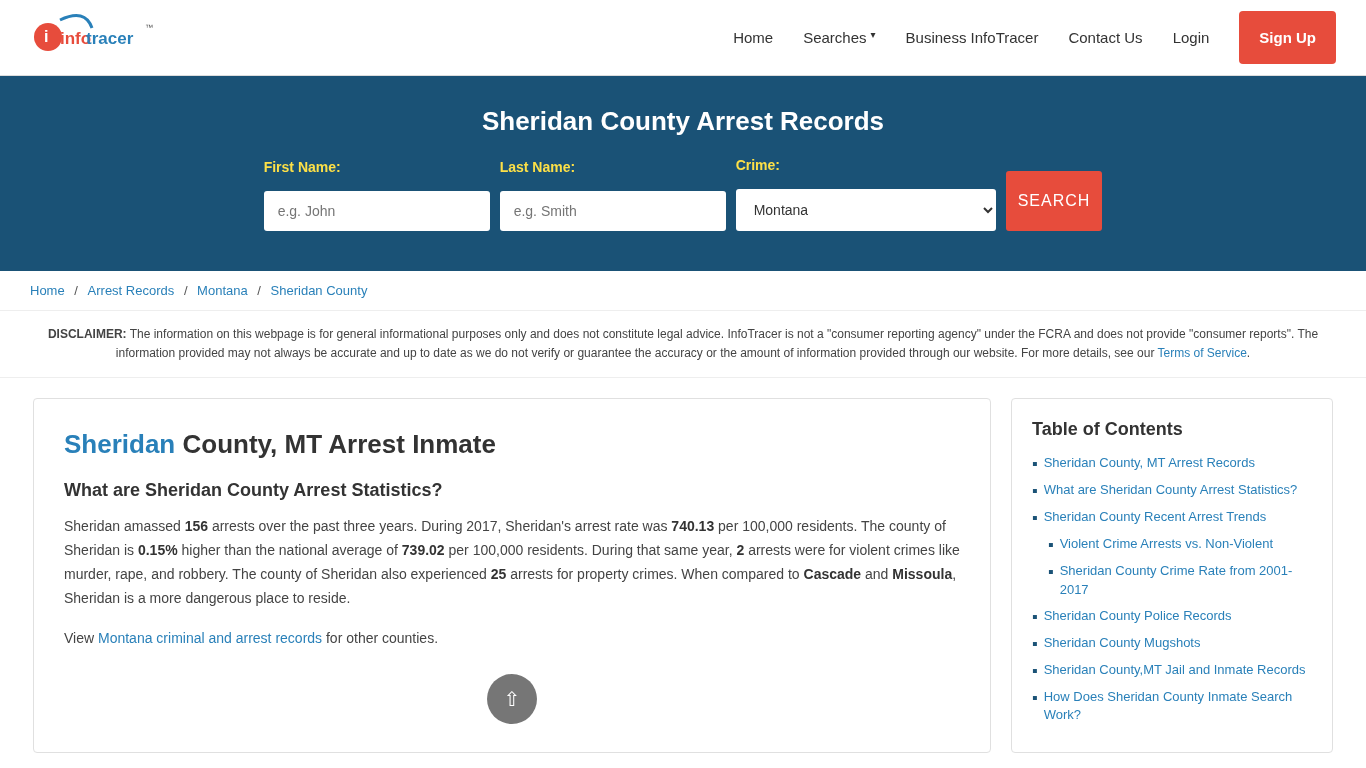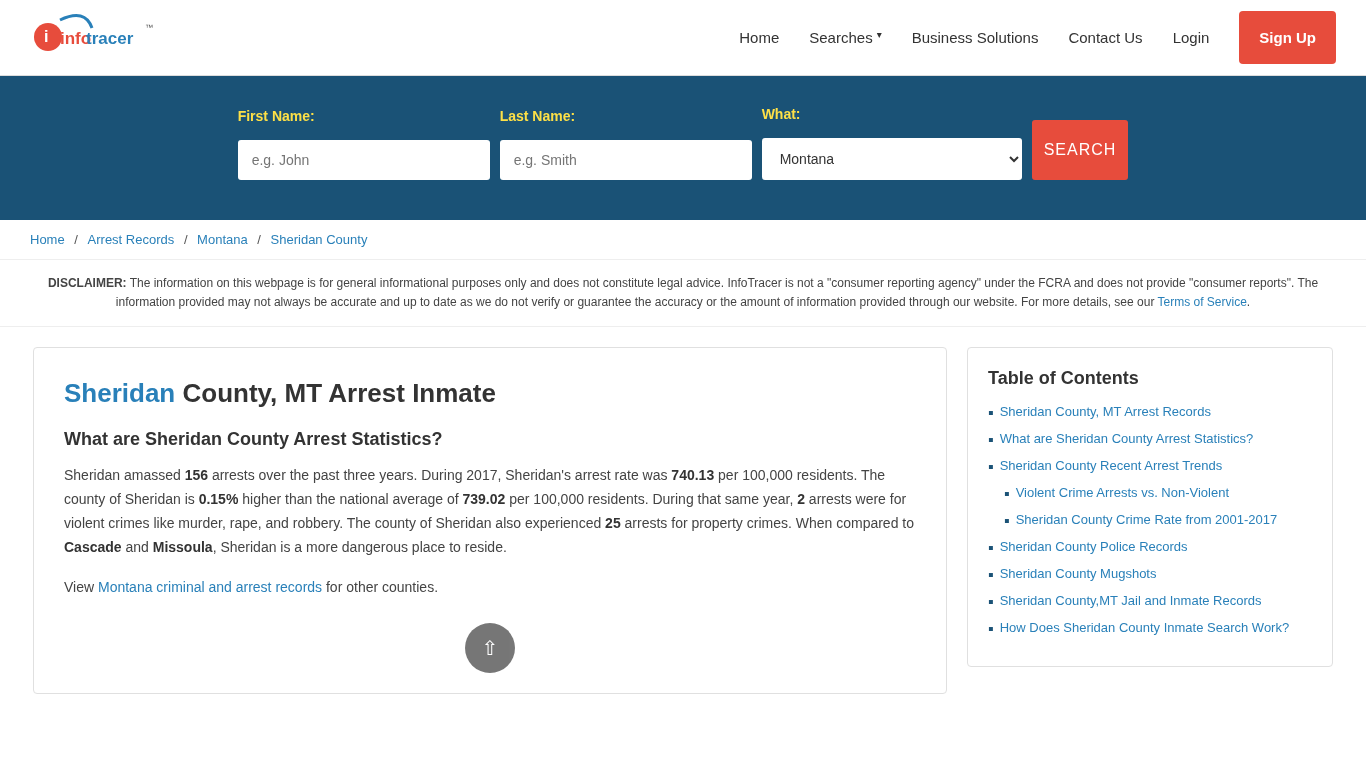--- a/index.html
+++ b/index.html
@@ -82,21 +82,21 @@
     }
     .form-group input, .form-group select {
       padding: 12px 14px;
       font-size: 14px;
       border: none;
       border-radius: 3px;
       outline: none;
       color: #999;
     }
     .form-group input {
-      width: 252px;
+      width: 226px;
     }
     .form-group select {
       width: 260px;
       color: #333;
       background: #fff;
       cursor: pointer;
     }
     .search-btn {
       background: #e74c3c;
       color: #fff;
@@ -207,21 +207,21 @@
       cursor: pointer;
       opacity: 0.8;
     }
     .article-bottom {
       position: relative;
       min-height: 60px;
     }
 
     
     .sidebar {
-      width: 366px;
+      width: 322px;
       background: #fff;
       border: 1px solid #e0e0e0;
       border-radius: 4px;
       padding: 20px 20px;
       flex-shrink: 0;
       align-self: flex-start;
     }
     .sidebar h3 {
       font-size: 18px;
       font-weight: bold;
@@ -287,39 +287,40 @@
 
       <text x="115" y="20" font-family="Arial" font-size="8" fill="#555">™</text>
     </svg>
   </div>
   <nav class="nav">
     <a href="#" class="nav-link">Home</a>
     <a href="#" class="nav-link nav-link-dropdown">
       <span>Searches</span>
       <span class="arrow">▾</span>
     </a>
-    <a href="#" class="nav-link">Business Solutions</a>
+    <a href="#" class="nav-link">Business InfoTracer</a>
     <a href="#" class="nav-link">Contact Us</a>
     <a href="#" class="nav-btn-login">Login</a>
     <a href="#" class="nav-btn-signup">Sign Up</a>
   </nav>
 </header>
 
 <section class="hero">
+  <h1>Sheridan County Arrest Records</h1>
   <div class="search-form">
     <div class="form-group">
       <label>First Name:</label>
       <input type="text" placeholder="e.g. John" style="">
     </div>
     <div class="form-group">
       <label>Last Name:</label>
       <input type="text" placeholder="e.g. Smith" style="">
     </div>
     <div class="form-group">
-      <label>What:</label>
+      <label>Crime:</label>
       <select id="state-select"><option value="Alabama">Alabama</option><option value="Alaska">Alaska</option><option value="Arizona">Arizona</option><option value="Arkansas">Arkansas</option><option value="California">California</option><option value="Colorado">Colorado</option><option value="Connecticut">Connecticut</option><option value="Delaware">Delaware</option><option value="Florida">Florida</option><option value="Georgia">Georgia</option><option value="Hawaii">Hawaii</option><option value="Idaho">Idaho</option><option value="Illinois">Illinois</option><option value="Indiana">Indiana</option><option value="Iowa">Iowa</option><option value="Kansas">Kansas</option><option value="Kentucky">Kentucky</option><option value="Louisiana">Louisiana</option><option value="Maine">Maine</option><option value="Maryland">Maryland</option><option value="Massachusetts">Massachusetts</option><option value="Michigan">Michigan</option><option value="Minnesota">Minnesota</option><option value="Mississippi">Mississippi</option><option value="Missouri">Missouri</option><option value="Montana" selected="">Montana</option><option value="Nebraska">Nebraska</option><option value="Nevada">Nevada</option><option value="New Hampshire">New Hampshire</option><option value="New Jersey">New Jersey</option><option value="New Mexico">New Mexico</option><option value="New York">New York</option><option value="North Carolina">North Carolina</option><option value="North Dakota">North Dakota</option><option value="Ohio">Ohio</option><option value="Oklahoma">Oklahoma</option><option value="Oregon">Oregon</option><option value="Pennsylvania">Pennsylvania</option><option value="Rhode Island">Rhode Island</option><option value="South Carolina">South Carolina</option><option value="South Dakota">South Dakota</option><option value="Tennessee">Tennessee</option><option value="Texas">Texas</option><option value="Utah">Utah</option><option value="Vermont">Vermont</option><option value="Virginia">Virginia</option><option value="Washington">Washington</option><option value="West Virginia">West Virginia</option><option value="Wisconsin">Wisconsin</option><option value="Wyoming">Wyoming</option></select>
     </div>
     <button class="search-btn">SEARCH</button>
   </div>
 </section>
 
 <div class="breadcrumb">
   <a href="#">Home</a>
   <span> / </span>
   <a href="#">Arrest Records</a>

